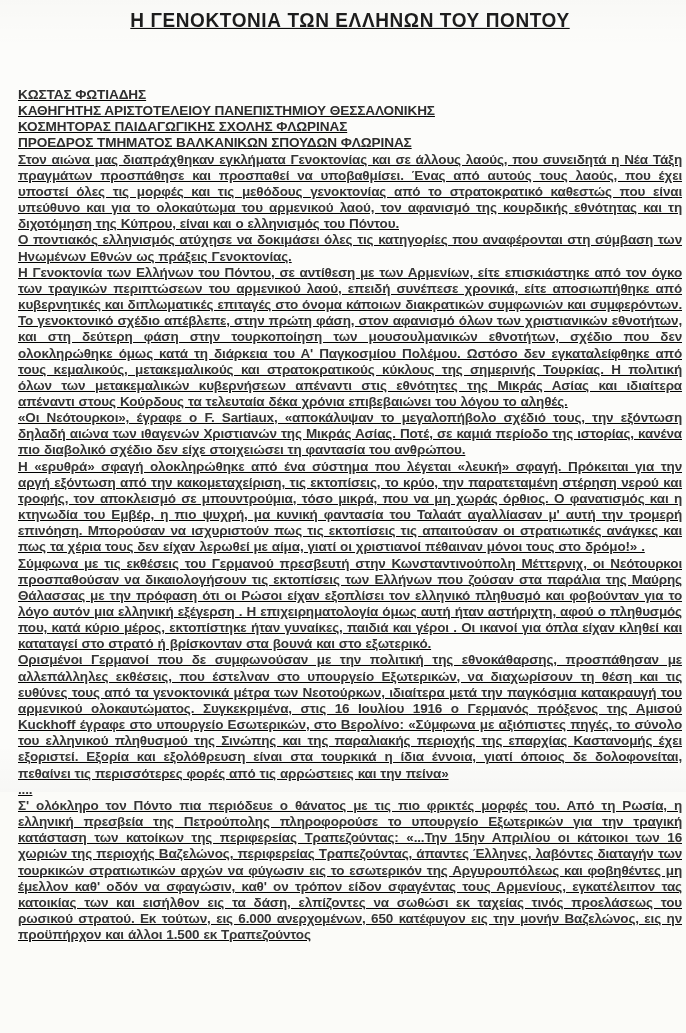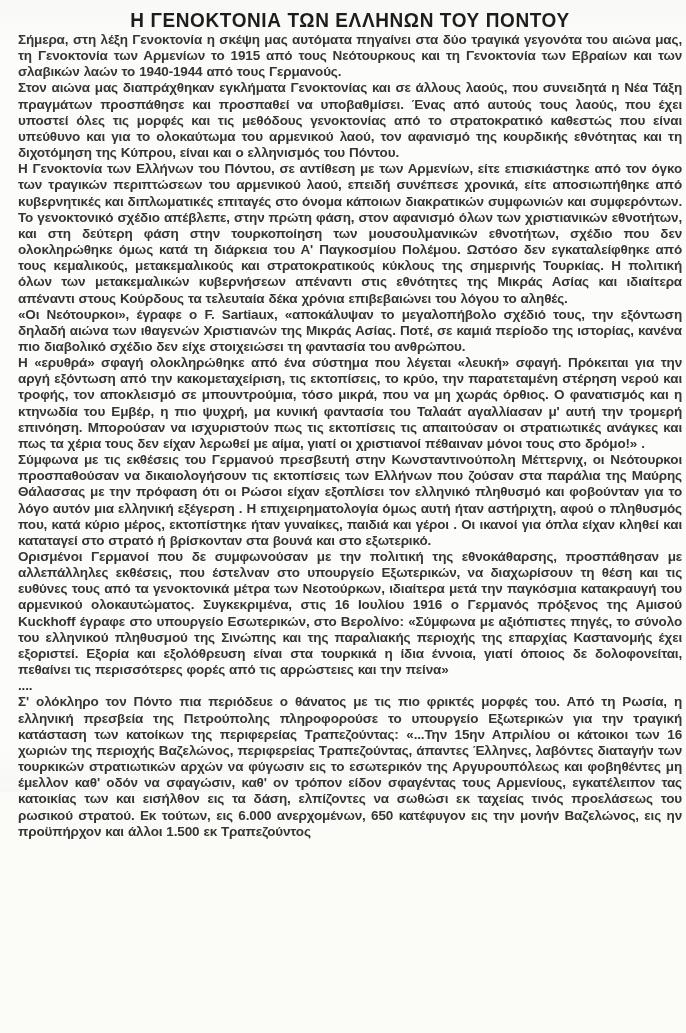--- a/index.html
+++ b/index.html
@@ -15,20 +15,21 @@
   }
   .page {
     position: relative;
     width: 686px;
     height: 792px;
     background:
       linear-gradient(180deg, rgba(0,0,0,0.015) 0%, rgba(0,0,0,0) 6%, rgba(0,0,0,0) 94%, rgba(0,0,0,0.02) 100%),
       #fcfcfa;
     box-sizing: border-box;
     padding: 9px 4px 0 18px;
+    text-decoration: underline;
   }
   .doc-title {
     text-align: center;
     font-size: 19px;
     font-weight: bold;
     letter-spacing: 0.6px;
     color: #1d1d1d;
     line-height: 22px;
     transform: scaleY(1.05);
     transform-origin: top center;
@@ -57,24 +58,30 @@
     word-spacing: 0.4px;
   }
 </style>
 </head>
 <body>
 
 <div class="page">
 
   <div class="doc-title">Η ΓΕΝΟΚΤΟΝΙΑ ΤΩΝ ΕΛΛΗΝΩΝ ΤΟΥ ΠΟΝΤΟΥ</div>
 
+  <div class="author-block">
+    <div class="author-line">ΚΩΣΤΑΣ ΦΩΤΙΑΔΗΣ</div>
+    <div class="author-line">ΚΑΘΗΓΗΤΗΣ ΑΡΙΣΤΟΤΕΛΕΙΟΥ ΠΑΝΕΠΙΣΤΗΜΙΟΥ ΘΕΣΣΑΛΟΝΙΚΗΣ</div>
+    <div class="author-line">ΚΟΣΜΗΤΟΡΑΣ ΠΑΙΔΑΓΩΓΙΚΗΣ ΣΧΟΛΗΣ ΦΛΩΡΙΝΑΣ</div>
+    <div class="author-line">ΠΡΟΕΔΡΟΣ ΤΜΗΜΑΤΟΣ ΒΑΛΚΑΝΙΚΩΝ ΣΠΟΥΔΩΝ ΦΛΩΡΙΝΑΣ</div>
+  </div>
 
   <div class="body-text">
-      <p class="para">Σήμερα, στη λέξη Γενοκτονία η σκέψη μας αυτόματα πηγαίνει στα δύο τραγικά γεγονότα του αιώνα μας, τη Γενοκτονία των Αρμενίων το 1915 από τους Νεότουρκους και τη Γενοκτονία των Εβραίων και των σλαβικών λαών το 1940-1944 από τους Γερμανούς.</p>
       <p class="para">Στον αιώνα μας διαπράχθηκαν εγκλήματα Γενοκτονίας και σε άλλους λαούς, που συνειδητά η Νέα Τάξη πραγμάτων προσπάθησε και προσπαθεί να υποβαθμίσει. Ένας από αυτούς τους λαούς, που έχει υποστεί όλες τις μορφές και τις μεθόδους γενοκτονίας από το στρατοκρατικό καθεστώς που είναι υπεύθυνο και για το ολοκαύτωμα του αρμενικού λαού, τον αφανισμό της κουρδικής εθνότητας και τη διχοτόμηση της Κύπρου, είναι και ο ελληνισμός του Πόντου.</p>
+      <p class="para">Ο ποντιακός ελληνισμός ατύχησε να δοκιμάσει όλες τις κατηγορίες που αναφέρονται στη σύμβαση των Ηνωμένων Εθνών ως πράξεις Γενοκτονίας.</p>
       <p class="para">Η Γενοκτονία των Ελλήνων του Πόντου, σε αντίθεση με των Αρμενίων, είτε επισκιάστηκε από τον όγκο των τραγικών περιπτώσεων του αρμενικού λαού, επειδή συνέπεσε χρονικά, είτε αποσιωπήθηκε από κυβερνητικές και διπλωματικές επιταγές στο όνομα κάποιων διακρατικών συμφωνιών και συμφερόντων. Το γενοκτονικό σχέδιο απέβλεπε, στην πρώτη φάση, στον αφανισμό όλων των χριστιανικών εθνοτήτων, και στη δεύτερη φάση στην τουρκοποίηση των μουσουλμανικών εθνοτήτων, σχέδιο που δεν ολοκληρώθηκε όμως κατά τη διάρκεια του Α' Παγκοσμίου Πολέμου. Ωστόσο δεν εγκαταλείφθηκε από τους κεμαλικούς, μετακεμαλικούς και στρατοκρατικούς κύκλους της σημερινής Τουρκίας. Η πολιτική όλων των μετακεμαλικών κυβερνήσεων απέναντι στις εθνότητες της Μικράς Ασίας και ιδιαίτερα απέναντι στους Κούρδους τα τελευταία δέκα χρόνια επιβεβαιώνει του λόγου το αληθές.</p>
       <p class="para">«Οι Νεότουρκοι», έγραφε ο F. Sartiaux, «αποκάλυψαν το μεγαλοπήβολο σχέδιό τους, την εξόντωση δηλαδή αιώνα των ιθαγενών Χριστιανών της Μικράς Ασίας. Ποτέ, σε καμιά περίοδο της ιστορίας, κανένα πιο διαβολικό σχέδιο δεν είχε στοιχειώσει τη φαντασία του ανθρώπου.</p>
       <p class="para">Η «ερυθρά» σφαγή ολοκληρώθηκε από ένα σύστημα που λέγεται «λευκή» σφαγή. Πρόκειται για την αργή εξόντωση από την κακομεταχείριση, τις εκτοπίσεις, το κρύο, την παρατεταμένη στέρηση νερού και τροφής, τον αποκλεισμό σε μπουντρούμια, τόσο μικρά, που να μη χωράς όρθιος. Ο φανατισμός και η κτηνωδία του Εμβέρ, η πιο ψυχρή, μα κυνική φαντασία του Ταλαάτ αγαλλίασαν μ' αυτή την τρομερή επινόηση. Μπορούσαν να ισχυριστούν πως τις εκτοπίσεις τις απαιτούσαν οι στρατιωτικές ανάγκες και πως τα χέρια τους δεν είχαν λερωθεί με αίμα, γιατί οι χριστιανοί πέθαιναν μόνοι τους στο δρόμο!» .</p>
       <p class="para">Σύμφωνα με τις εκθέσεις του Γερμανού πρεσβευτή στην Κωνσταντινούπολη Μέττερνιχ, οι Νεότουρκοι προσπαθούσαν να δικαιολογήσουν τις εκτοπίσεις των Ελλήνων που ζούσαν στα παράλια της Μαύρης Θάλασσας με την πρόφαση ότι οι Ρώσοι είχαν εξοπλίσει τον ελληνικό πληθυσμό και φοβούνταν για το λόγο αυτόν μια ελληνική εξέγερση . Η επιχειρηματολογία όμως αυτή ήταν αστήριχτη, αφού ο πληθυσμός που, κατά κύριο μέρος, εκτοπίστηκε ήταν γυναίκες, παιδιά και γέροι . Οι ικανοί για όπλα είχαν κληθεί και καταταγεί στο στρατό ή βρίσκονταν στα βουνά και στο εξωτερικό.</p>
       <p class="para">Ορισμένοι Γερμανοί που δε συμφωνούσαν με την πολιτική της εθνοκάθαρσης, προσπάθησαν με αλλεπάλληλες εκθέσεις, που έστελναν στο υπουργείο Εξωτερικών, να διαχωρίσουν τη θέση και τις ευθύνες τους από τα γενοκτονικά μέτρα των Νεοτούρκων, ιδιαίτερα μετά την παγκόσμια κατακραυγή του αρμενικού ολοκαυτώματος. Συγκεκριμένα, στις 16 Ιουλίου 1916 ο Γερμανός πρόξενος της Αμισού Kuckhoff έγραφε στο υπουργείο Εσωτερικών, στο Βερολίνο: «Σύμφωνα με αξιόπιστες πηγές, το σύνολο του ελληνικού πληθυσμού της Σινώπης και της παραλιακής περιοχής της επαρχίας Καστανομής έχει εξοριστεί. Εξορία και εξολόθρευση είναι στα τουρκικά η ίδια έννοια, γιατί όποιος δε δολοφονείται, πεθαίνει τις περισσότερες φορές από τις αρρώστειες και την πείνα»</p>
       <p class="para">....</p>
       <p class="para">Σ' ολόκληρο τον Πόντο πια περιόδευε ο θάνατος με τις πιο φρικτές μορφές του. Από τη Ρωσία, η ελληνική πρεσβεία της Πετρούπολης πληροφορούσε το υπουργείο Εξωτερικών για την τραγική κατάσταση των κατοίκων της περιφερείας Τραπεζούντας: «...Την 15ην Απριλίου οι κάτοικοι των 16 χωριών της περιοχής Βαζελώνος, περιφερείας Τραπεζούντας, άπαντες Έλληνες, λαβόντες διαταγήν των τουρκικών στρατιωτικών αρχών να φύγωσιν εις το εσωτερικόν της Αργυρουπόλεως και φοβηθέντες μη έμελλον καθ' οδόν να σφαγώσιν, καθ' ον τρόπον είδον σφαγέντας τους Αρμενίους, εγκατέλειπον τας κατοικίας των και εισήλθον εις τα δάση, ελπίζοντες να σωθώσι εκ ταχείας τινός προελάσεως του ρωσικού στρατού. Εκ τούτων, εις 6.000 ανερχομένων, 650 κατέφυγον εις την μονήν Βαζελώνος, εις ην προϋπήρχον και άλλοι 1.500 εκ Τραπεζούντος</p>
     </div>
 
 </div>

